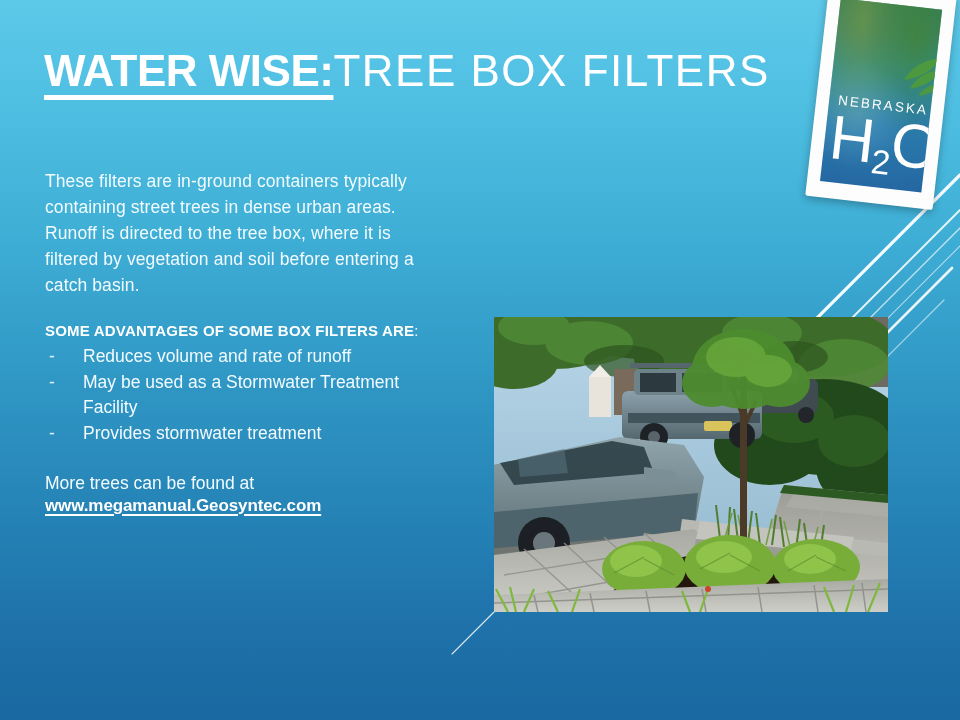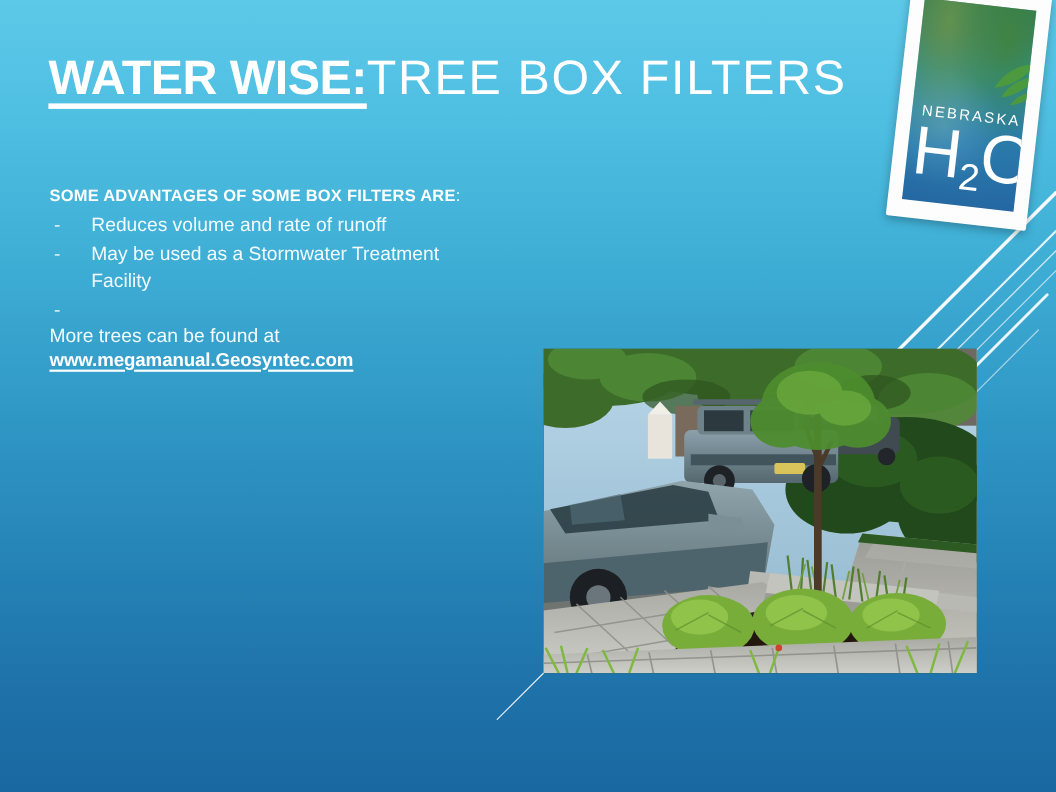--- a/index.html
+++ b/index.html
@@ -239,27 +239,28 @@
   </svg>
 
   <div class="title-block">
     <div class="title-line">
       <span class="title-strong">WATER WISE:</span><span class="title-rest">TREE BOX FILTERS</span>
     </div>
   </div>
 
   <div class="body-col">
 
+    <p class="para">These filters are in-ground containers typically containing street trees in dense urban areas. Runoff is directed to the tree box, where it is filtered by vegetation and soil before entering a catch basin.</p>
 
     <div class="adv-head"><span>SOME ADVANTAGES OF SOME BOX FILTERS ARE</span><span class="colon">:</span></div>
 
     <ul class="bullets">
       <li><span class="dash">-</span><span>Reduces volume and rate of runoff</span></li>
       <li><span class="dash">-</span><span>May be used as a Stormwater Treatment Facility</span></li>
-      <li><span class="dash">-</span></li>
+      <li><span class="dash">-</span><span>Provides stormwater treatment</span></li>
     </ul>
 
     <div class="more-block">
       <div class="more-line">More trees can be found at</div>
       <a class="more-link" href="#">www.megamanual.Geosyntec.com</a>
     </div>
   </div>
 
   <div class="logo-wrap">
     <div class="logo-frame">

